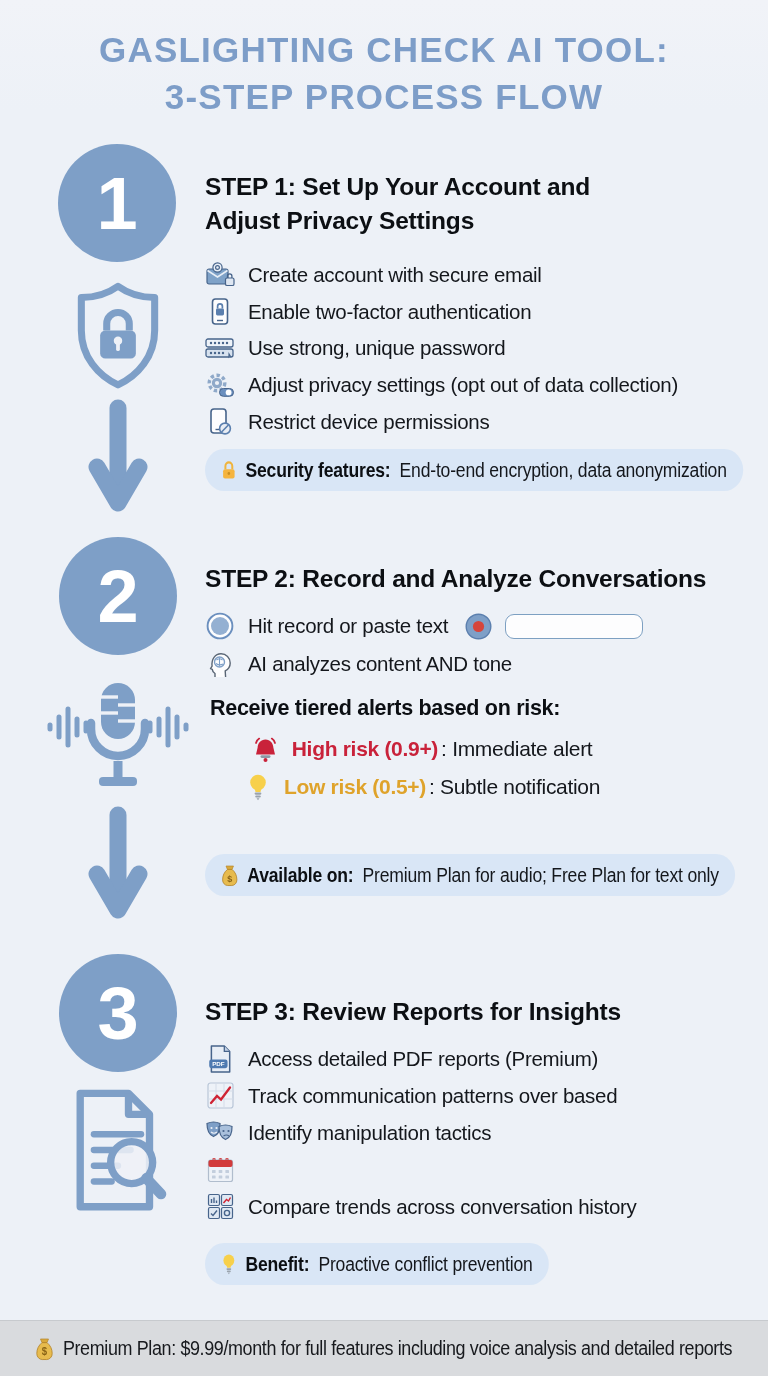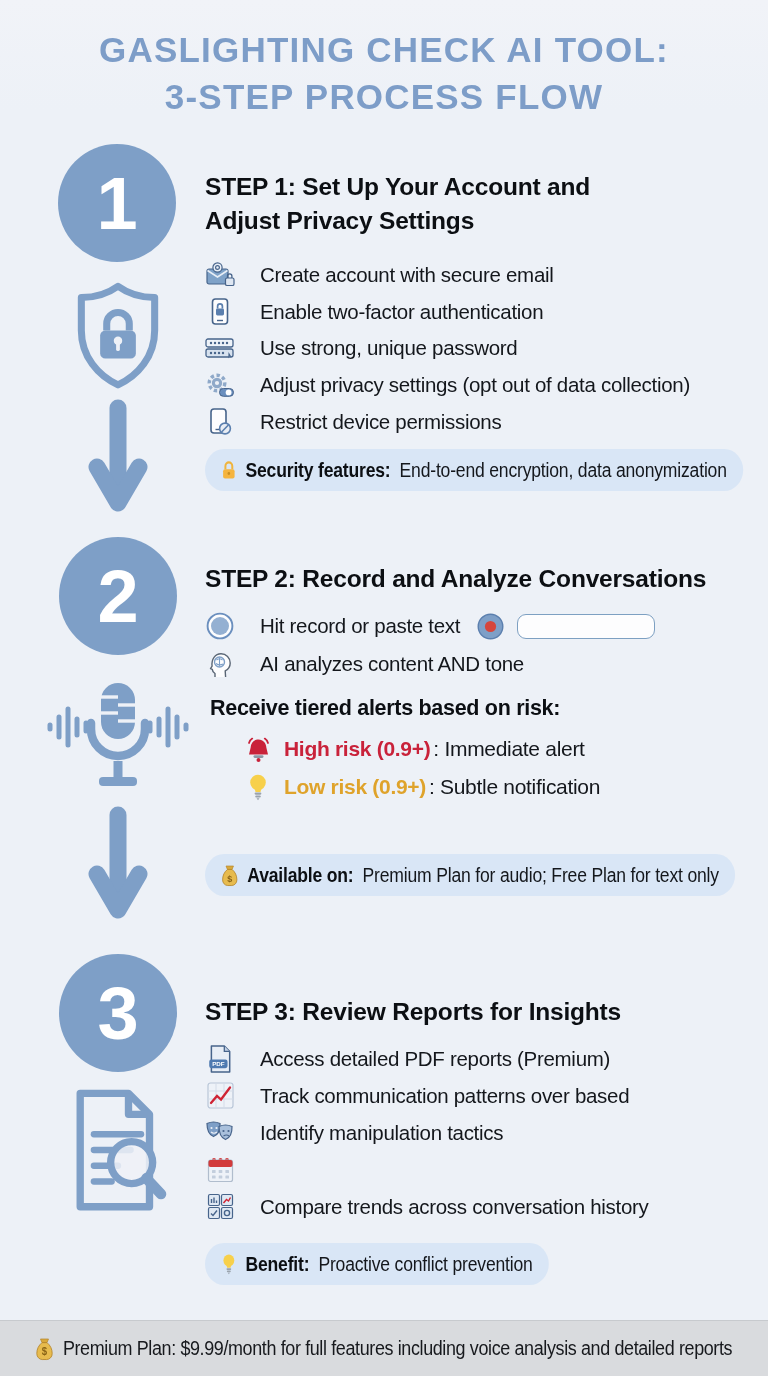--- a/index.html
+++ b/index.html
@@ -32,30 +32,30 @@
   #heading-2{top:562px;width:560px;}
   #heading-3{top:995px;width:560px;}
 
   .list{position:absolute;left:205px;display:flex;flex-direction:column;}
   #list-1{top:257px;}
   #list-2{top:606px;}
   #list-3{top:1040px;justify-content:center;}
   .row{height:36.6px;display:flex;align-items:center;gap:13px;}
   #list-3 .row{height:37px;}
   .row-icon{flex:0 0 auto;display:flex;align-items:center;justify-content:center;width:30px;}
-  .row-text{font-size:20.5px;letter-spacing:-0.3px;color:#14171c;white-space:nowrap;margin-left:12px;}
+  .row-text{font-size:20.5px;letter-spacing:-0.3px;color:#14171c;white-space:nowrap;}
 
   .record-button{margin-left:4px;}
   .record-input{
     width:138px;height:25px;background:#fdfdfe;border:1.6px solid #7da0c2;border-radius:9px;
     outline:none;font-size:16px;padding:0 8px;box-sizing:border-box;
   }
 
   .alerts-heading{position:absolute;left:210px;top:696px;font-size:21.5px;font-weight:700;letter-spacing:-0.3px;color:#0c0f13;}
-  .alerts{position:absolute;left:243px;top:730px;display:flex;flex-direction:column;}
+  .alerts{position:absolute;left:243px;top:730px;display:flex;flex-direction:column;align-items:center;}
   .alert-row{height:38px;display:flex;align-items:center;gap:11px;}
   .alert-label{font-size:21px;font-weight:700;letter-spacing:-0.3px;white-space:nowrap;}
   .alert-rest{font-size:21px;letter-spacing:-0.3px;color:#14171c;white-space:nowrap;}
   .risk-high .alert-label{color:#c9223a;}
   .risk-medium .alert-label{color:#e48929;}
   .risk-low .alert-label{color:#dfa32b;}
 
   .callout{
     position:absolute;left:205px;height:42px;display:inline-flex;align-items:center;gap:10px;
     background:#d9e6f6;border-radius:21px;padding:0 18px;white-space:nowrap;
@@ -240,21 +240,21 @@
     <div class="alert-row risk-low">
       <span class="row-icon">
         <svg width="22" height="28" viewBox="0 0 22 28">
           <circle cx="11" cy="9.5" r="7.8" fill="#f7d04b"></circle>
           <path d="M7.5 15 h7 l-1 4 h-5z" fill="#f7d04b"></path>
           <rect x="7.6" y="19.5" width="6.8" height="2.2" rx="1.1" fill="#9aa3ad"></rect>
           <rect x="8.2" y="22.4" width="5.6" height="2.2" rx="1.1" fill="#9aa3ad"></rect>
           <path d="M9.5 25.2 h3 l-1.5 2z" fill="#9aa3ad"></path>
         </svg>
       </span>
-      <span class="alert-label">Low risk (0.9+)</span>
+      <span class="alert-label">Low risk (0.5+)</span>
         <span class="alert-rest" style="margin-left:-8px;">: Subtle notification</span>
     </div>
   </div>
 
   <div class="rail" id="mic-rail">
     <svg width="156" height="112" viewBox="0 0 156 112">
       <g stroke="#7e9fc7" stroke-width="5" stroke-linecap="round">
         <line x1="10" y1="44" x2="10" y2="48"></line>
         <line x1="19" y1="36" x2="19" y2="56"></line>
         <line x1="28" y1="28" x2="28" y2="64"></line>

